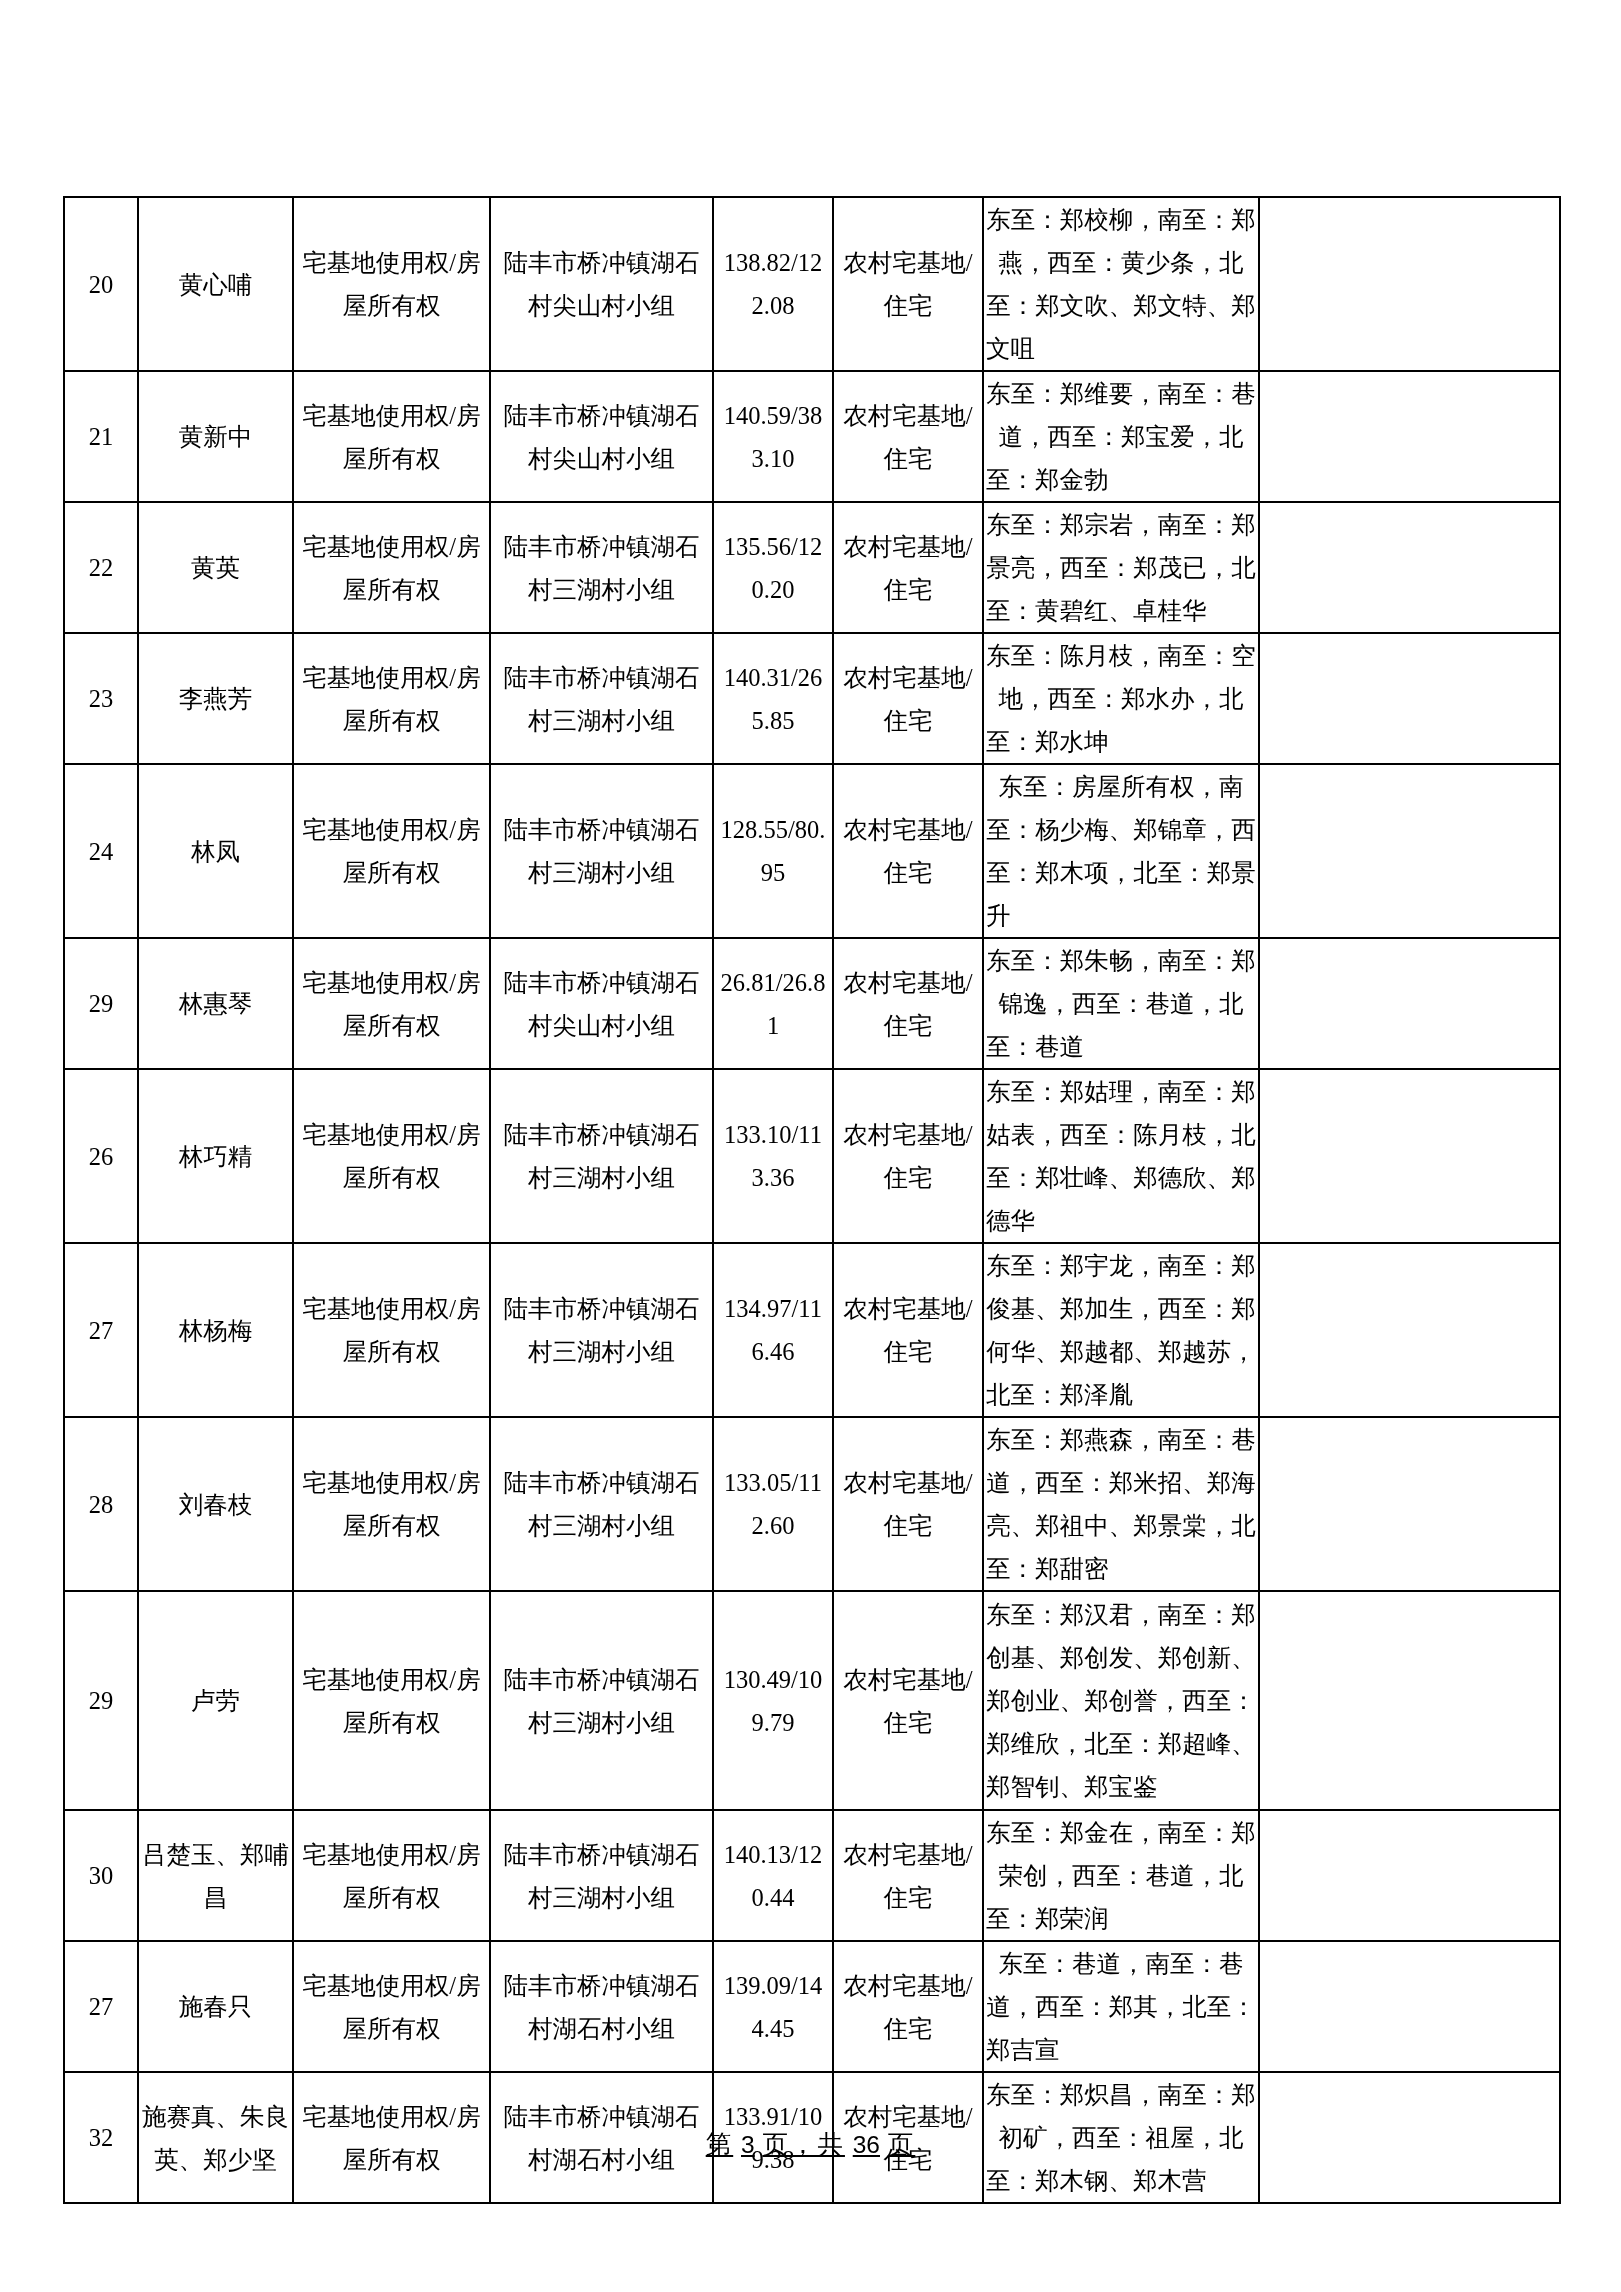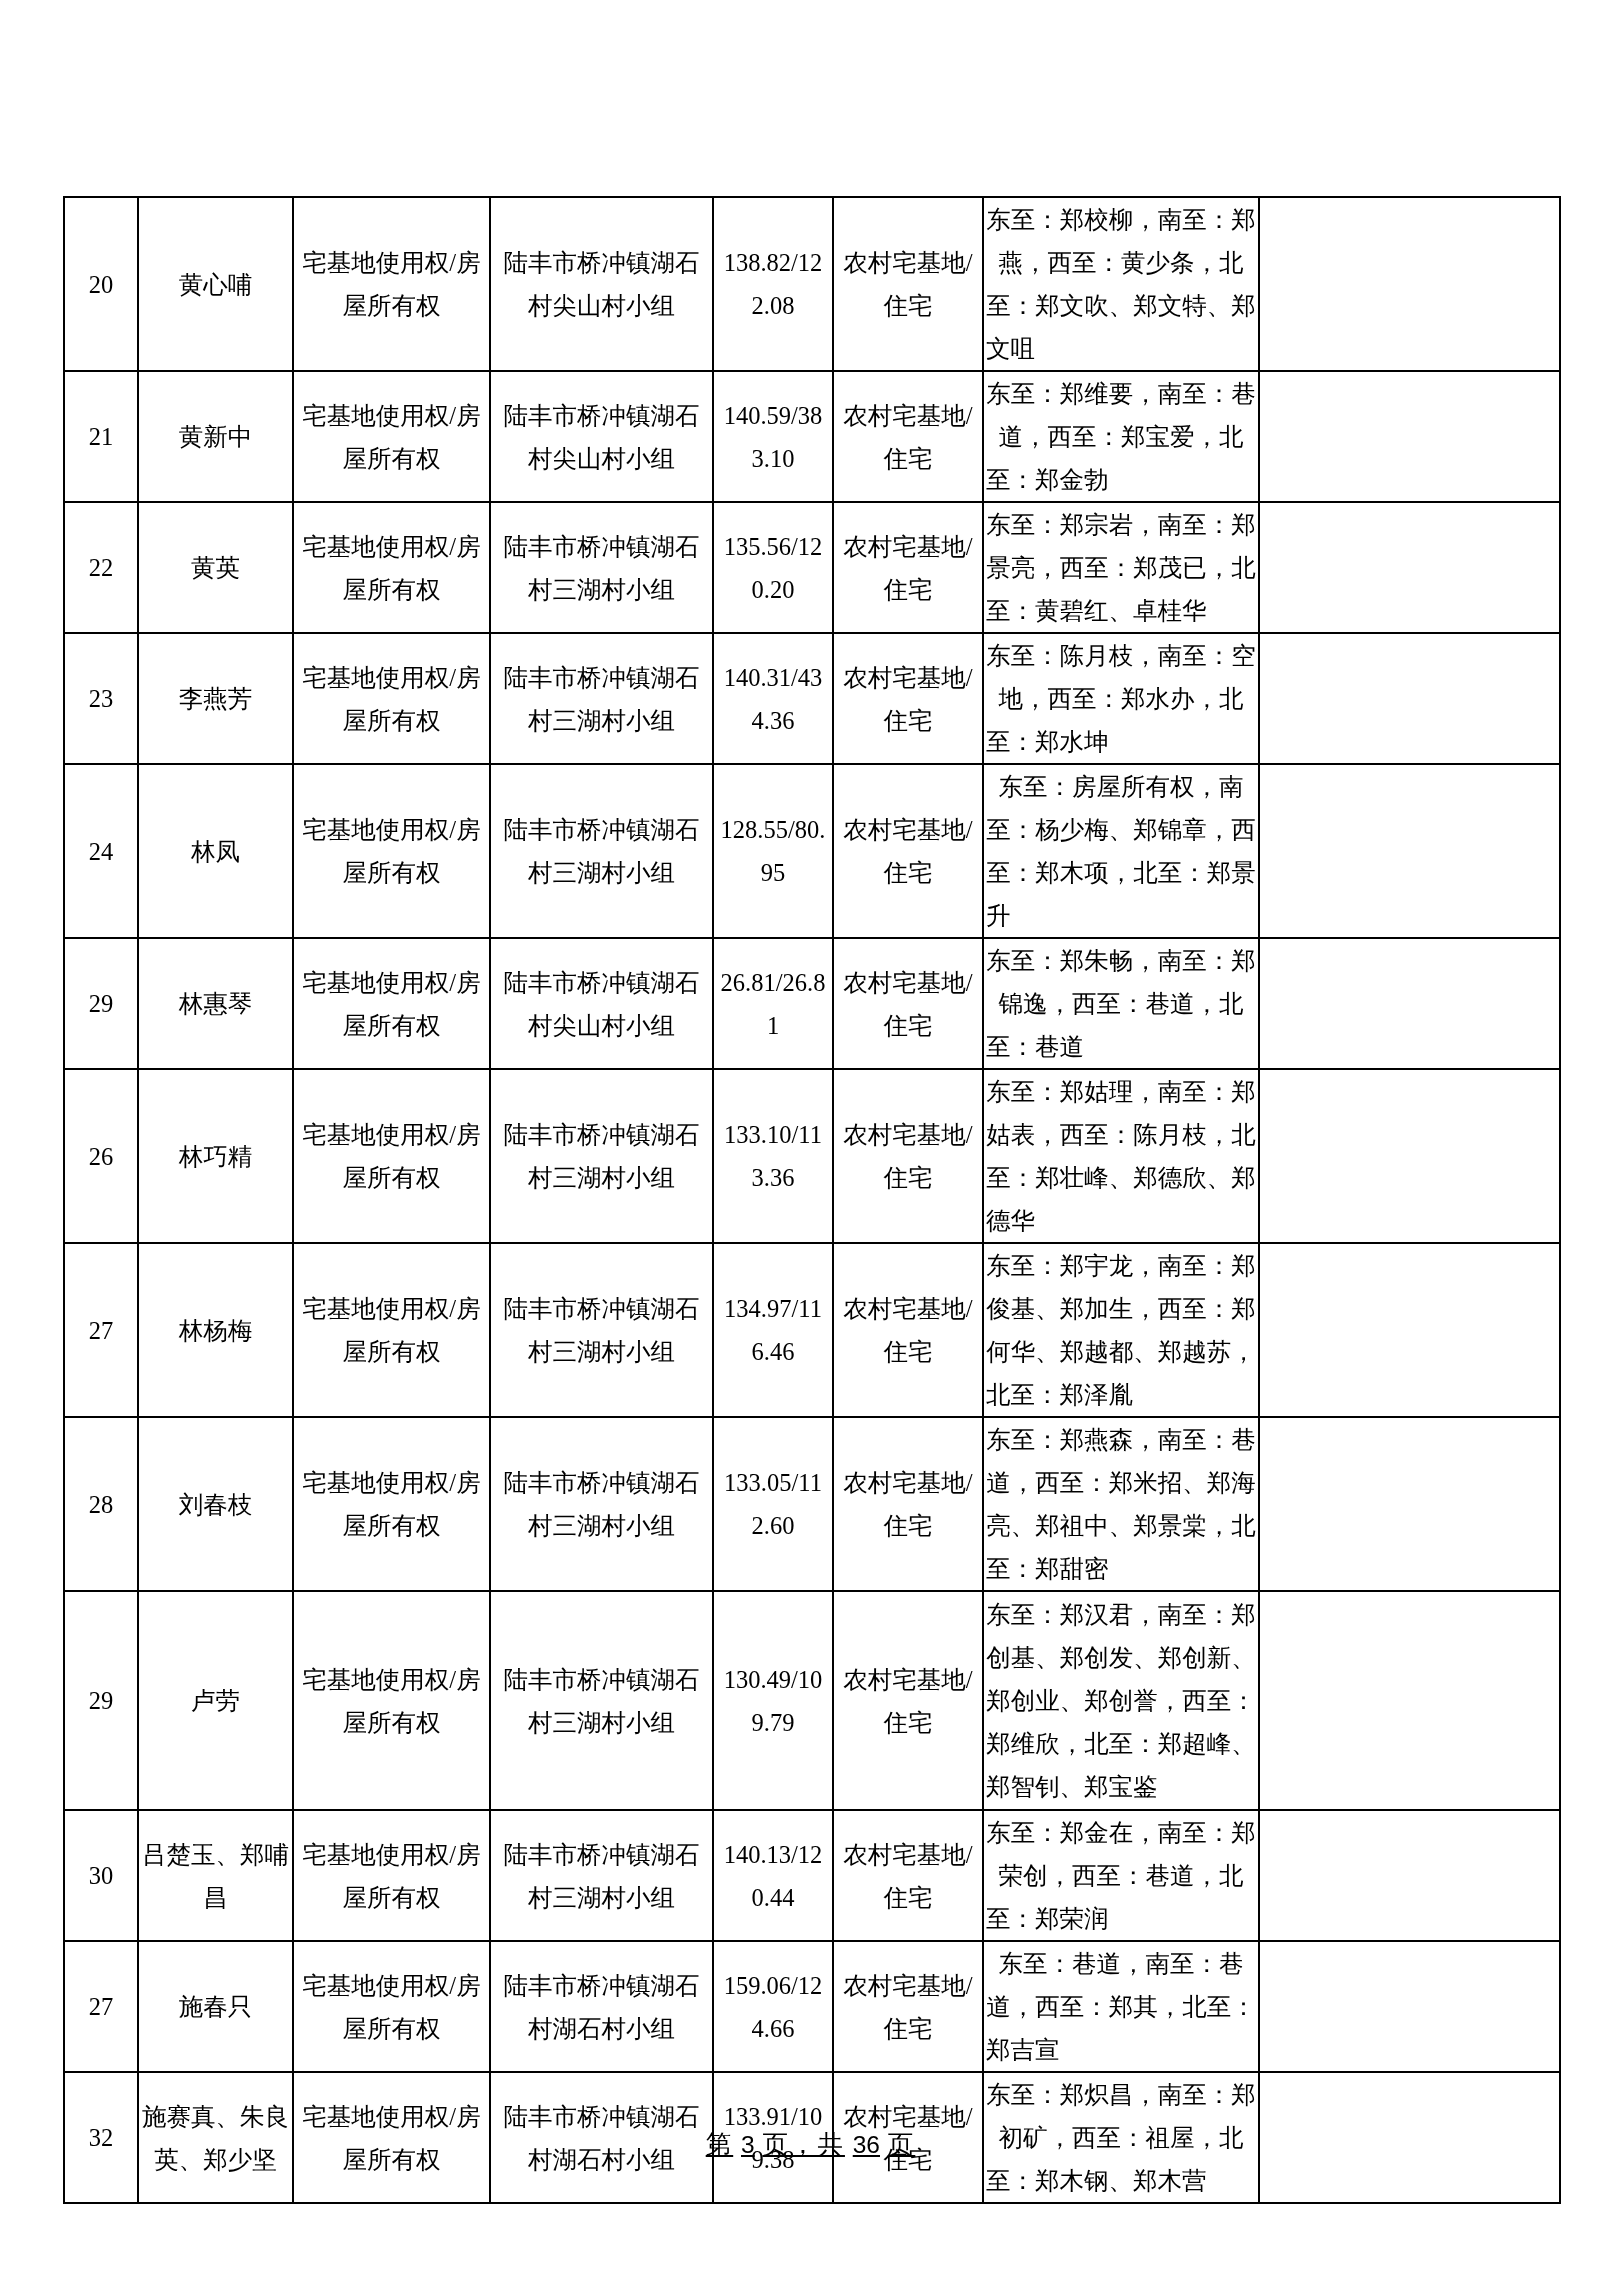--- a/index.html
+++ b/index.html
@@ -108,21 +108,21 @@
           <td class="col-area">135.56/120.20</td>
           <td class="col-usage">农村宅基地/住宅</td>
           <td class="col-bound">东至：郑宗岩，南至：郑景亮，西至：郑茂已，北至：黄碧红、卓桂华</td>
           <td class="col-remark"></td>
         </tr>
         <tr style="height: 131px;">
           <td class="col-no">23</td>
           <td class="col-name">李燕芳</td>
           <td class="col-right">宅基地使用权/房屋所有权</td>
           <td class="col-location">陆丰市桥冲镇湖石村三湖村小组</td>
-          <td class="col-area">140.31/434.36</td>
+          <td class="col-area">140.31/265.85</td>
           <td class="col-usage">农村宅基地/住宅</td>
           <td class="col-bound">东至：陈月枝，南至：空地，西至：郑水办，北至：郑水坤</td>
           <td class="col-remark"></td>
         </tr>
         <tr style="height: 131px;">
           <td class="col-no">24</td>
           <td class="col-name">林凤</td>
           <td class="col-right">宅基地使用权/房屋所有权</td>
           <td class="col-location">陆丰市桥冲镇湖石村三湖村小组</td>
           <td class="col-area">128.55/80.95</td>
@@ -188,21 +188,21 @@
           <td class="col-area">140.13/120.44</td>
           <td class="col-usage">农村宅基地/住宅</td>
           <td class="col-bound">东至：郑金在，南至：郑荣创，西至：巷道，北至：郑荣润</td>
           <td class="col-remark"></td>
         </tr>
         <tr style="height: 131px;">
           <td class="col-no">27</td>
           <td class="col-name">施春只</td>
           <td class="col-right">宅基地使用权/房屋所有权</td>
           <td class="col-location">陆丰市桥冲镇湖石村湖石村小组</td>
-          <td class="col-area">159.06/124.66</td>
+          <td class="col-area">139.09/144.45</td>
           <td class="col-usage">农村宅基地/住宅</td>
           <td class="col-bound">东至：巷道，南至：巷道，西至：郑其，北至：郑吉宣</td>
           <td class="col-remark"></td>
         </tr>
         <tr style="height: 131px;">
           <td class="col-no">32</td>
           <td class="col-name">施赛真、朱良英、郑少坚</td>
           <td class="col-right">宅基地使用权/房屋所有权</td>
           <td class="col-location">陆丰市桥冲镇湖石村湖石村小组</td>
           <td class="col-area">133.91/109.38</td>

